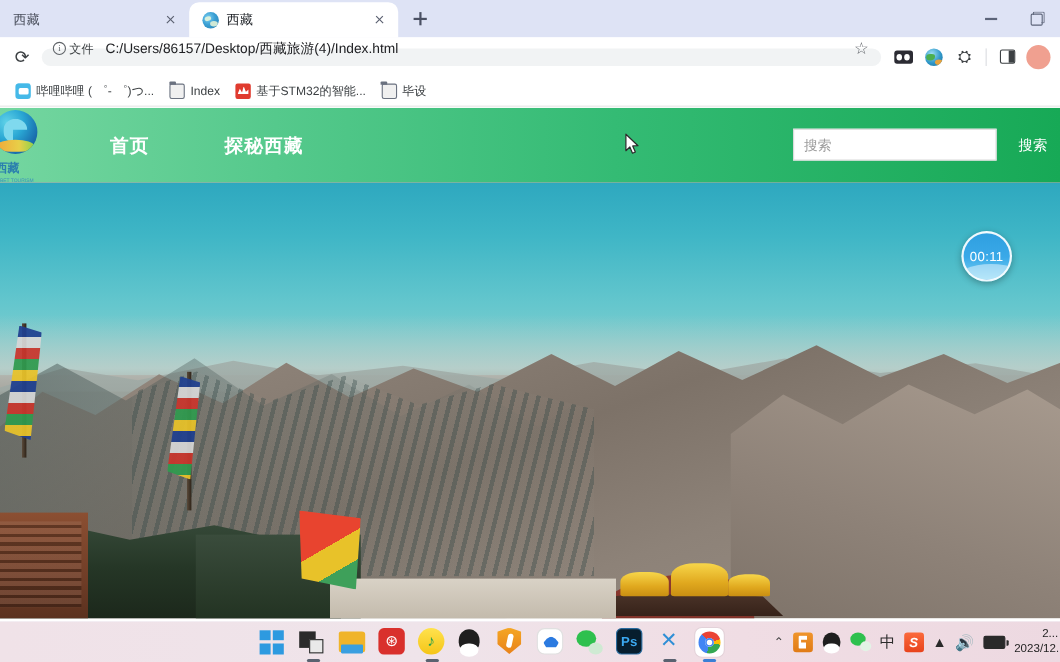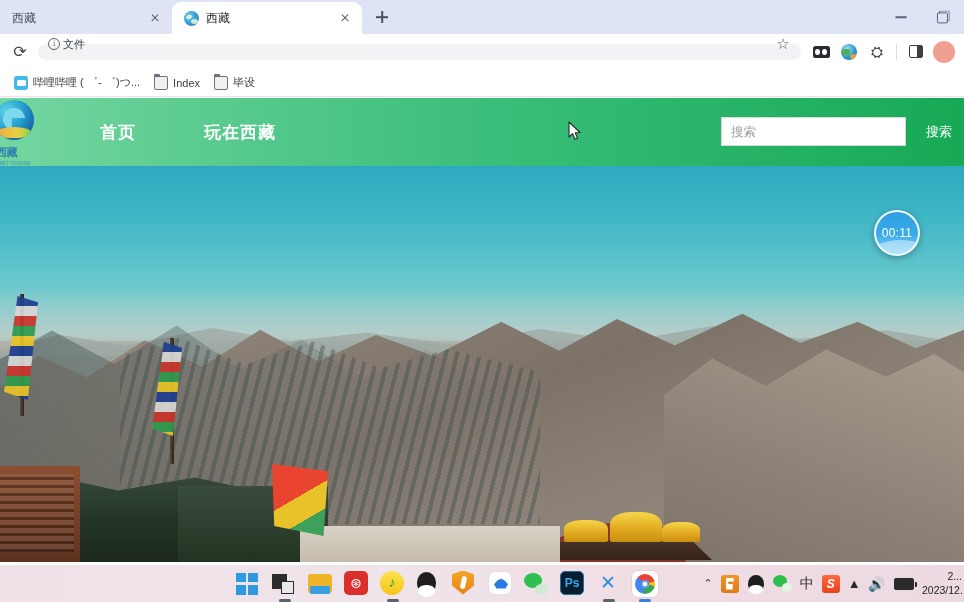--- a/index.html
+++ b/index.html
@@ -645,20 +645,21 @@
   </div>
 
   <div class="toolbar">
     <div class="tbicon reload">⟳</div>
 
     <div class="omnibox">
       <span class="filechip">
         <span class="info-i"></span>
         <span>文件</span>
       </span>
+      <span class="urltext">C:/Users/86157/Desktop/西藏旅游(4)/Index.html</span>
       <span style="flex:1"></span>
       <span class="tbicon star">☆</span>
     </div>
 
     <div class="tbicon">
         <span class="ext-dark"></span>
       </div>
     <div class="tbicon">
         <span class="globe-ext"></span>
       </div>
@@ -675,38 +676,42 @@
   <div class="bookmarks">
     <div class="bm">
       <span class="bm-ico ico-bili"></span>
       <span>哔哩哔哩 ( ゜- ゜)つ...</span>
     </div>
     <div class="bm">
       <span class="bm-ico ico-folder"></span>
       <span>Index</span>
     </div>
     <div class="bm">
+      <span class="bm-ico ico-red"></span>
+      <span>基于STM32的智能...</span>
+    </div>
+    <div class="bm">
       <span class="bm-ico ico-folder"></span>
       <span>毕设</span>
     </div>
   </div>
 
   <div class="page">
 
     <div class="sitenav">
 
       <div class="logo">
         <div class="logo-swirl"></div>
         <div class="logo-text">西藏</div>
         <div class="logo-sub">TIBET TOURISM</div>
       </div>
 
       <div class="navlinks">
         <div class="navlink">首页</div>
-        <div class="navlink">玩在西藏</div>
+        <div class="navlink">探秘西藏</div>
       </div>
 
       <div class="searchwrap">
         <input class="searchinput" type="text" placeholder="搜索" style="">
         <button class="searchbtn">搜索</button>
       </div>
     </div>
 
     <div class="hero">
       <div class="sky"></div>

